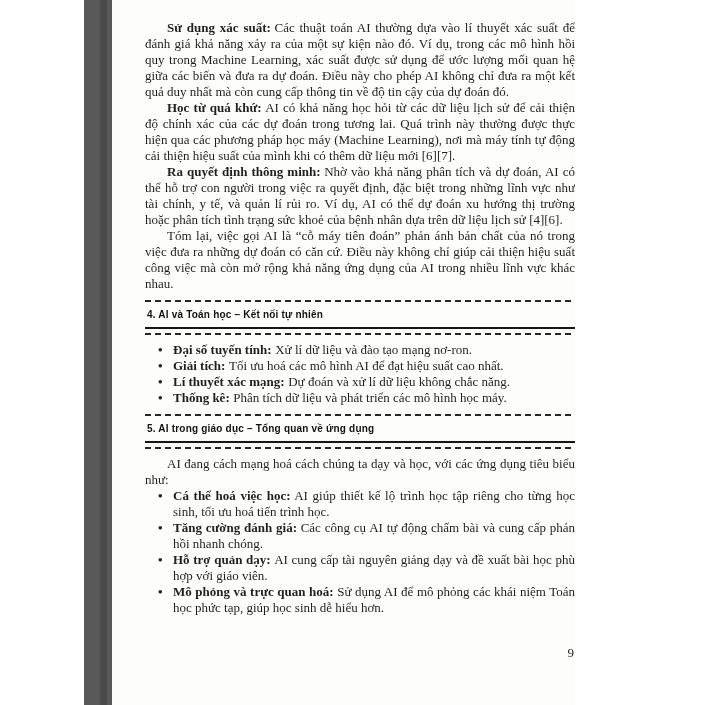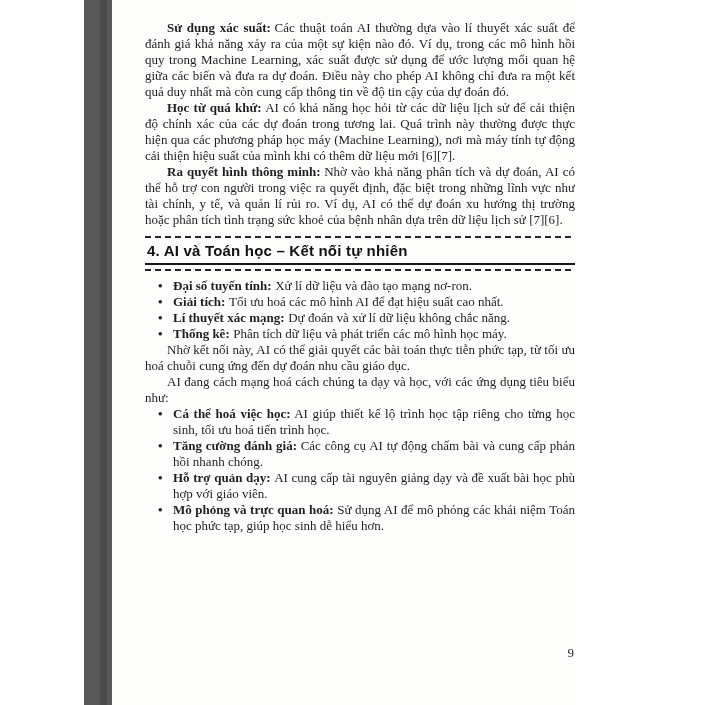--- a/index.html
+++ b/index.html
@@ -44,21 +44,21 @@
   .lead, .b-label { font-weight: bold; margin-right: 0.28em; }
   
   .sec { margin: 8px 0 7px; }
   .dash {
     height: 2px;
     background: repeating-linear-gradient(90deg, #262626 0px, #262626 6px, transparent 6px, transparent 10px);
   }
   .sec-title {
     font-family: "Liberation Sans", "DejaVu Sans", sans-serif;
     font-weight: bold;
-    font-size: 15px;
+    font-size: 10px;
     line-height: 17px;
     color: #111111;
     text-align: left;
     text-indent: 0;
     margin-top: 3px;
     padding: 1px 0 4px 2px;
     border-bottom: 2px solid #161616;
     letter-spacing: 0.2px;
   }
   .sec-title + .dash, .sec .sec-title ~ .dash { margin-top: 4px; }
@@ -85,39 +85,44 @@
   <div class="edge left"></div>
   <div class="edge right"></div>
 
   <div class="page">
     <div class="content">
 
       <p class="para"><span class="lead">Sử dụng xác suất:</span><span>Các thuật toán AI thường dựa vào lí thuyết xác suất để đánh giá khả năng xảy ra của một sự kiện nào đó. Ví dụ, trong các mô hình hồi quy trong Machine Learning, xác suất được sử dụng để ước lượng mối quan hệ giữa các biến và đưa ra dự đoán. Điều này cho phép AI không chỉ đưa ra một kết quả duy nhất mà còn cung cấp thông tin về độ tin cậy của dự đoán đó.</span></p>
 
       <p class="para"><span class="lead">Học từ quá khứ:</span><span>AI có khả năng học hỏi từ các dữ liệu lịch sử để cải thiện độ chính xác của các dự đoán trong tương lai. Quá trình này thường được thực hiện qua các phương pháp học máy (Machine Learning), nơi mà máy tính tự động cải thiện hiệu suất của mình khi có thêm dữ liệu mới [6][7].</span></p>
 
-      <p class="para"><span class="lead">Ra quyết hình thông minh:</span><span>Nhờ vào khả năng phân tích và dự đoán, AI có thể hỗ trợ con người trong việc ra quyết định, đặc biệt trong những lĩnh vực như tài chính, y tế, và quản lí rủi ro. Ví dụ, AI có thể dự đoán xu hướng thị trường hoặc phân tích tình trạng sức khoẻ của bệnh nhân dựa trên dữ liệu lịch sử [7][6].</span></p>
+      <p class="para"><span class="lead">Ra quyết định thông minh:</span><span>Nhờ vào khả năng phân tích và dự đoán, AI có thể hỗ trợ con người trong việc ra quyết định, đặc biệt trong những lĩnh vực như tài chính, y tế, và quản lí rủi ro. Ví dụ, AI có thể dự đoán xu hướng thị trường hoặc phân tích tình trạng sức khoẻ của bệnh nhân dựa trên dữ liệu lịch sử [4][6].</span></p>
 
+      <p class="para"><span>Tóm lại, việc gọi AI là “cỗ máy tiên đoán” phản ánh bản chất của nó trong việc đưa ra những dự đoán có căn cứ. Điều này không chỉ giúp cải thiện hiệu suất công việc mà còn mở rộng khả năng ứng dụng của AI trong nhiều lĩnh vực khác nhau.</span></p>
 
       <div class="sec">
         <div class="dash"></div>
         <div class="sec-title">4. AI và Toán học – Kết nối tự nhiên</div>
         <div class="dash"></div>
       </div>
 
 
       <ul class="blist">
         <li><span class="bullet">•</span><span class="b-label">Đại số tuyến tính:</span><span>Xử lí dữ liệu và đào tạo mạng nơ-ron.</span></li>
         <li><span class="bullet">•</span><span class="b-label">Giải tích:</span><span>Tối ưu hoá các mô hình AI để đạt hiệu suất cao nhất.</span></li>
         <li><span class="bullet">•</span><span class="b-label">Lí thuyết xác mạng:</span><span>Dự đoán và xử lí dữ liệu không chắc năng.</span></li>
         <li><span class="bullet">•</span><span class="b-label">Thống kê:</span><span>Phân tích dữ liệu và phát triển các mô hình học máy.</span></li>
       </ul>
 
-      <p class="para"><span>Nhờ kết nối này, AI có thể giải quyết các bài toán thực tiễn phức tạp, từ tối ưu hoá chuỗi cung ứng đến dự đoán nhu cầu giáo dục.</span></p>
 
+      <div class="sec">
+        <div class="dash"></div>
+        <div class="sec-title">5. AI trong giáo dục – Tổng quan về ứng dụng</div>
+        <div class="dash"></div>
+      </div>
 
       <p class="para"><span>AI đang cách mạng hoá cách chúng ta dạy và học, với các ứng dụng tiêu biểu như:</span></p>
 
       <ul class="blist">
         <li><span class="bullet">•</span><span class="b-label">Cá thể hoá việc học:</span><span>AI giúp thiết kế lộ trình học tập riêng cho từng học sinh, tối ưu hoá tiến trình học.</span></li>
         <li><span class="bullet">•</span><span class="b-label">Tăng cường đánh giá:</span><span>Các công cụ AI tự động chấm bài và cung cấp phản hồi nhanh chóng.</span></li>
         <li><span class="bullet">•</span><span class="b-label">Hỗ trợ quản dạy:</span><span>AI cung cấp tài nguyên giảng dạy và đề xuất bài học phù hợp với giáo viên.</span></li>
         <li><span class="bullet">•</span><span class="b-label">Mô phỏng và trực quan hoá:</span><span>Sử dụng AI để mô phỏng các khái niệm Toán học phức tạp, giúp học sinh dễ hiểu hơn.</span></li>
       </ul>
 

